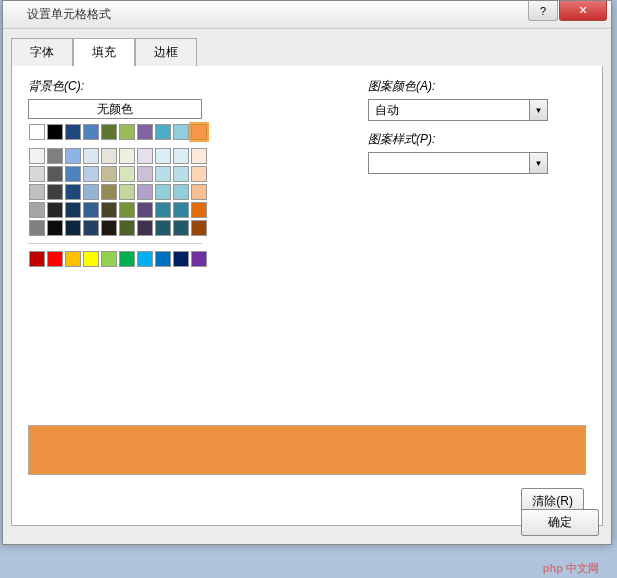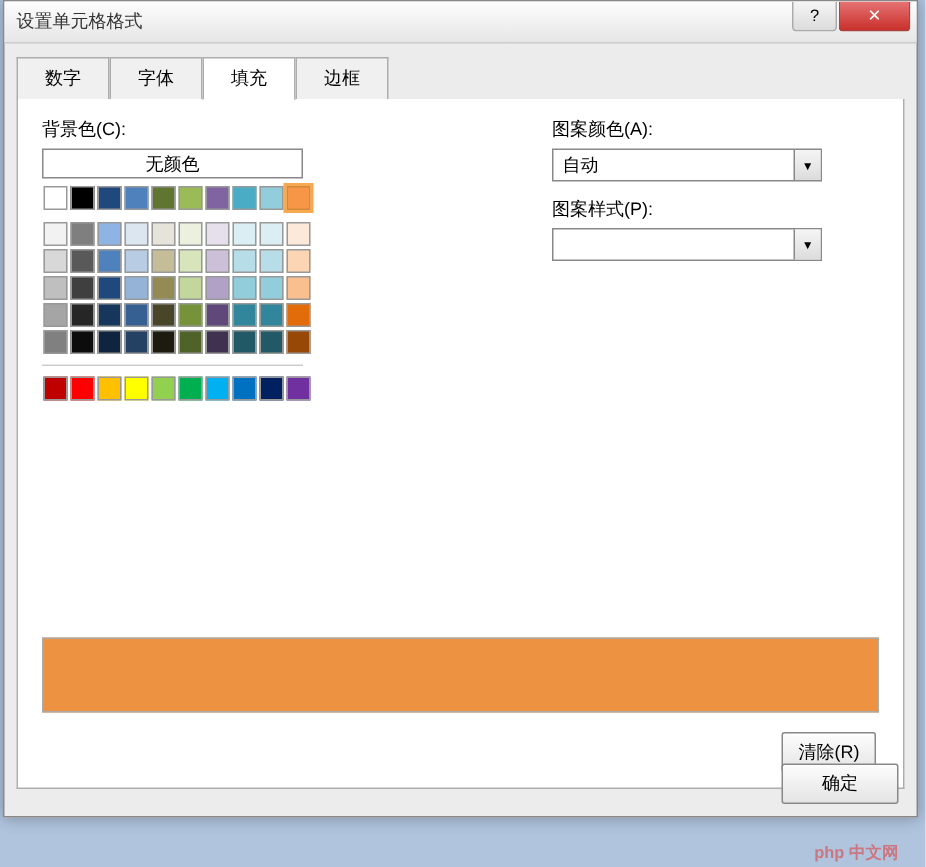--- a/index.html
+++ b/index.html
@@ -22,21 +22,21 @@
     }
     .titlebar {
       height: 28px;
       background: linear-gradient(to bottom, #fdfdfd, #e6e6e6);
       border-bottom: 1px solid #ccc;
       display: flex;
       align-items: center;
       padding-left: 8px;
       position: relative;
     }
-    .titlebar-title { color: #333; }
+    .titlebar-title { color: #333; margin-left: 16px; }
     .titlebar-buttons {
       position: absolute;
       right: 0; top: 0;
       display: flex;
     }
     .titlebar-btn {
       width: 30px; height: 20px;
       border: 1px solid #aaa;
       border-top: none;
       display: flex;
@@ -77,21 +77,21 @@
       border: 1px solid #adadad;
       border-top: none;
       background: #fff;
       padding: 12px 16px;
       height: 460px;
       position: relative;
     }
     .columns { display: flex; gap: 50px; }
     .left-col { width: 290px; }
     .right-col { flex: 1; padding-right: 10px; }
-    .label-row { margin-bottom: 4px; }
+    .label-row { margin-bottom: 4px; font-style: italic; }
     .no-color-btn {
       width: 174px;
       height: 20px;
       border: 1px solid #888;
       background: #fff;
       text-align: center;
       line-height: 18px;
       margin-bottom: 4px;
       cursor: pointer;
     }
@@ -172,21 +172,20 @@
   <div class="titlebar">
     <span class="titlebar-title">设置单元格格式</span>
     <div class="titlebar-buttons">
       <div class="titlebar-btn">?</div>
       <div class="titlebar-btn close">✕</div>
     </div>
   </div>
 
   <div class="content">
     <div class="tabs" id="tabs">
-        <div class="tab">数字</div>
         <div class="tab">字体</div>
         <div class="tab active">填充</div>
         <div class="tab">边框</div>
       </div>
 
     <div class="tabpanel">
       <div class="columns">
         <div class="left-col">
           <div class="label-row">背景色(C):</div>
           <div class="no-color-btn">无颜色</div>

